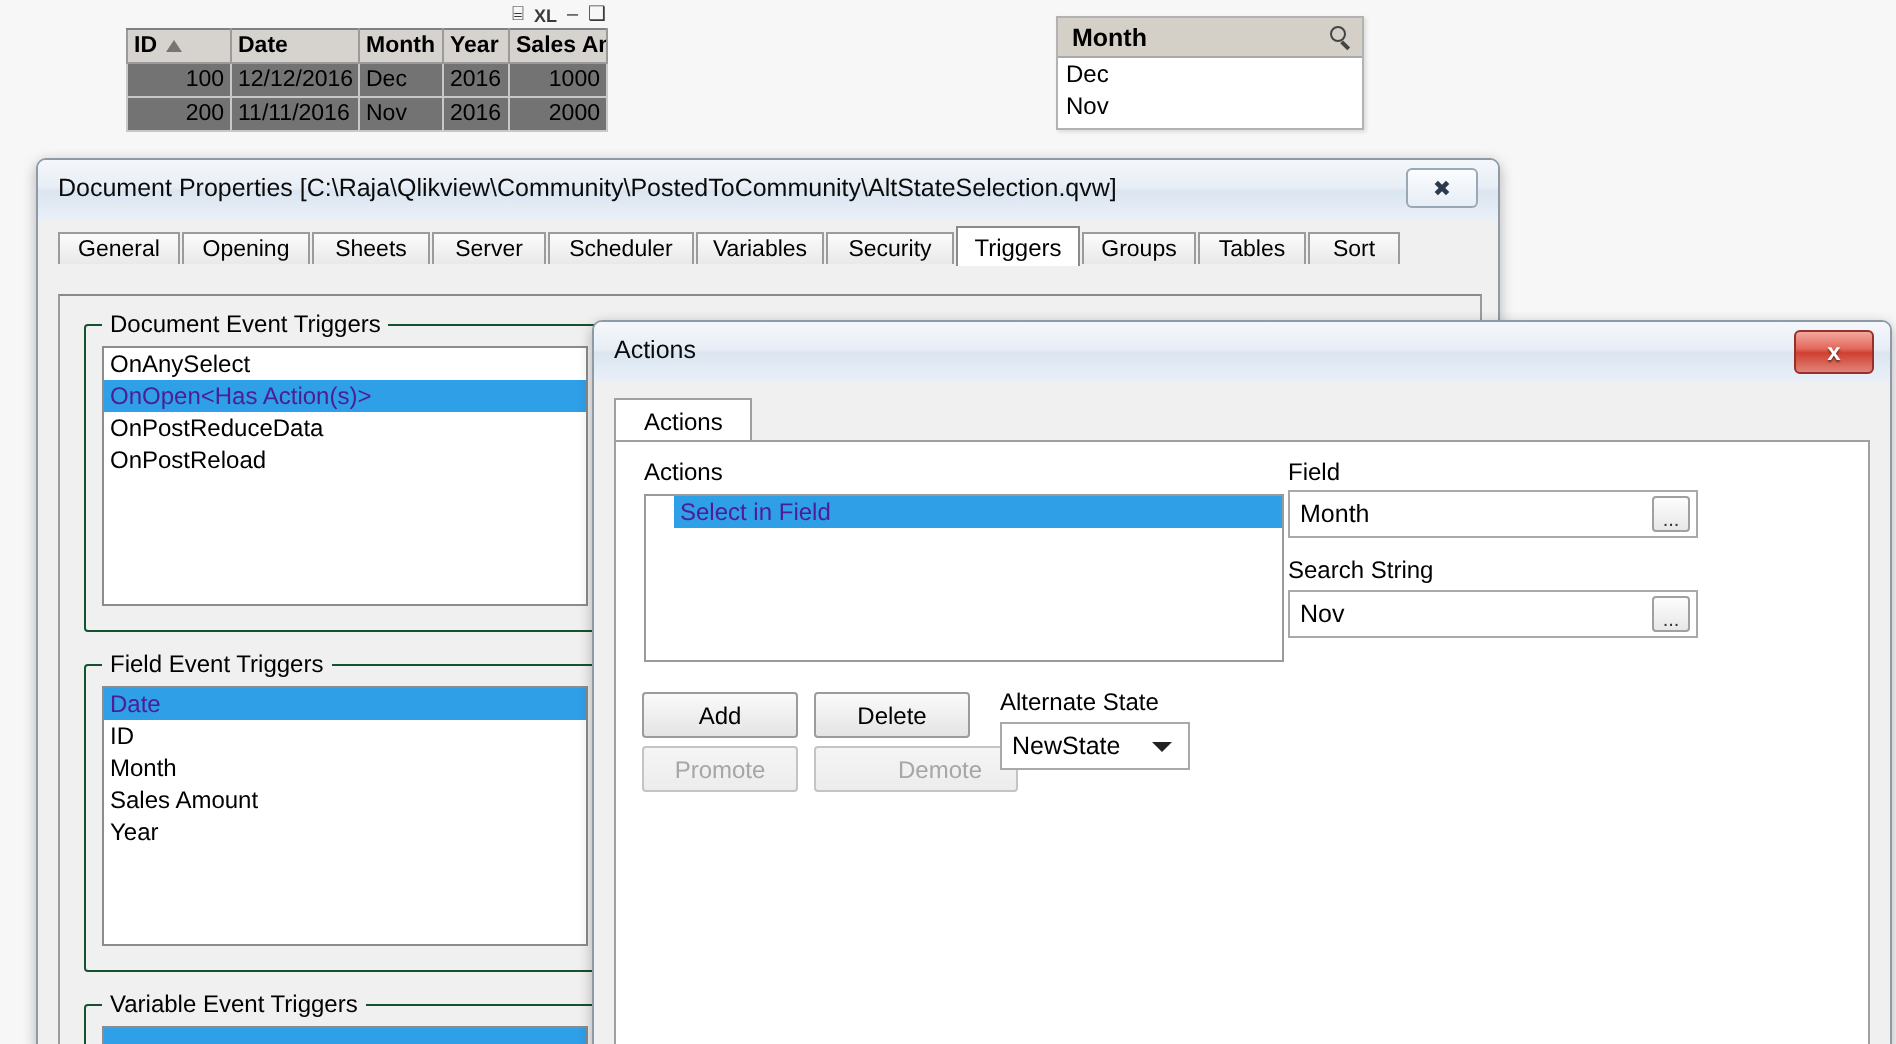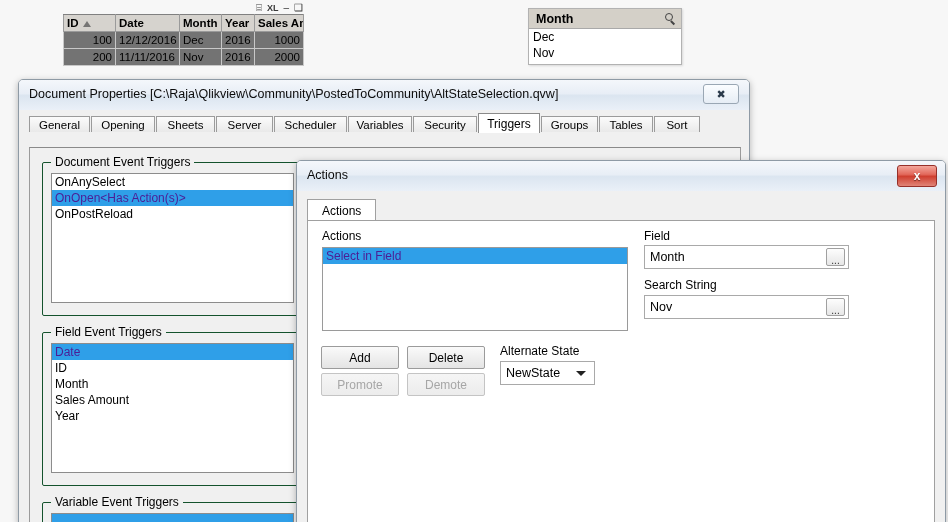--- a/index.html
+++ b/index.html
@@ -172,20 +172,21 @@
       </div>
     </div>
 
     <div id="tab-content">
 
       <div class="groupbox" style="left:12px;top:14px;width:259px;height:152px;">
         <span class="gb-legend">Document Event Triggers</span>
         <div class="listbox" style="left:8px;top:10px;width:241px;height:128px;">
           <div class="li">OnAnySelect</div>
           <div class="li sel">OnOpen&lt;Has Action(s)&gt;</div>
+          <div class="li">OnPostReduceData</div>
           <div class="li">OnPostReload</div>
         </div>
       </div>
 
       <div class="groupbox" style="left:12px;top:184px;width:259px;height:152px;">
         <span class="gb-legend">Field Event Triggers</span>
         <div class="listbox" style="left:8px;top:10px;width:241px;height:128px;">
           <div class="li sel">Date</div>
           <div class="li">ID</div>
           <div class="li">Month</div>
@@ -212,40 +213,40 @@
   </div>
   <div class="win-body">
 
     <div id="act-tabstrip">
       <div class="act-tab">Actions</div>
     </div>
 
     <div id="act-panel">
 
       <span class="fld-label" style="left:14px;top:8px;">Actions</span>
-      <div class="listbox" style="left:14px;top:26px;width:304px;height:82px;border:1px solid #9a9a9a;">
+      <div class="listbox" style="left:14px;top:26px;width:304px;height:82px;border:1px solid #9a9a9a;padding-left:14px;">
         <div class="li sel">Select in Field</div>
       </div>
 
       <span class="fld-label" style="left:336px;top:8px;">Field</span>
       <div class="txtbox" style="left:336px;top:24px;width:198px;">
         <span>Month</span>
         <span class="ellipsis-btn">...</span>
       </div>
 
       <span class="fld-label" style="left:336px;top:57px;">Search String</span>
       <div class="txtbox" style="left:336px;top:74px;width:198px;">
         <span>Nov</span>
         <span class="ellipsis-btn">...</span>
       </div>
 
       <div class="btn" style="left:13px;top:125px;width:76px;">Add</div>
       <div class="btn" style="left:99px;top:125px;width:76px;">Delete</div>
       <div class="btn disabled" style="left:13px;top:152px;width:76px;">Promote</div>
-      <div class="btn disabled" style="left:99px;top:152px;width:76px;">Demote</div>
+      <div class="btn disabled" style="left:99px;top:152px;width:76px;padding-left:24px;">Demote</div>
 
       <span class="fld-label" style="left:192px;top:123px;">Alternate State</span>
       <div class="combo" style="left:192px;top:140px;width:88px;">
         <span>NewState</span>
         <span class="arr"></span>
       </div>
 
     </div>
   </div>
 </div>

